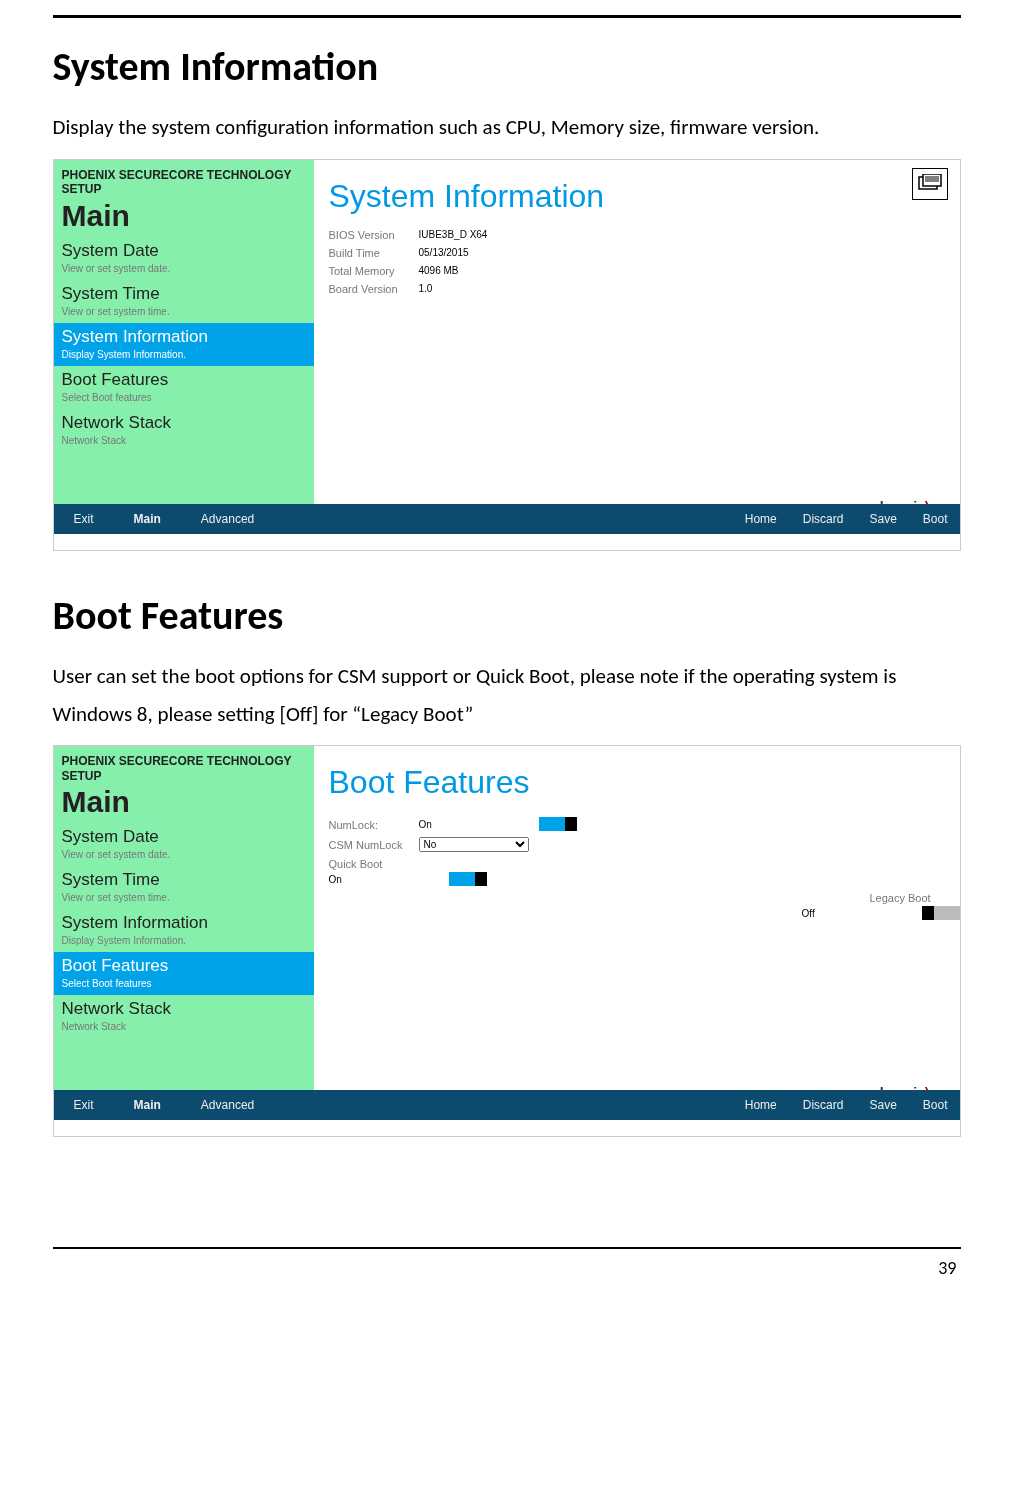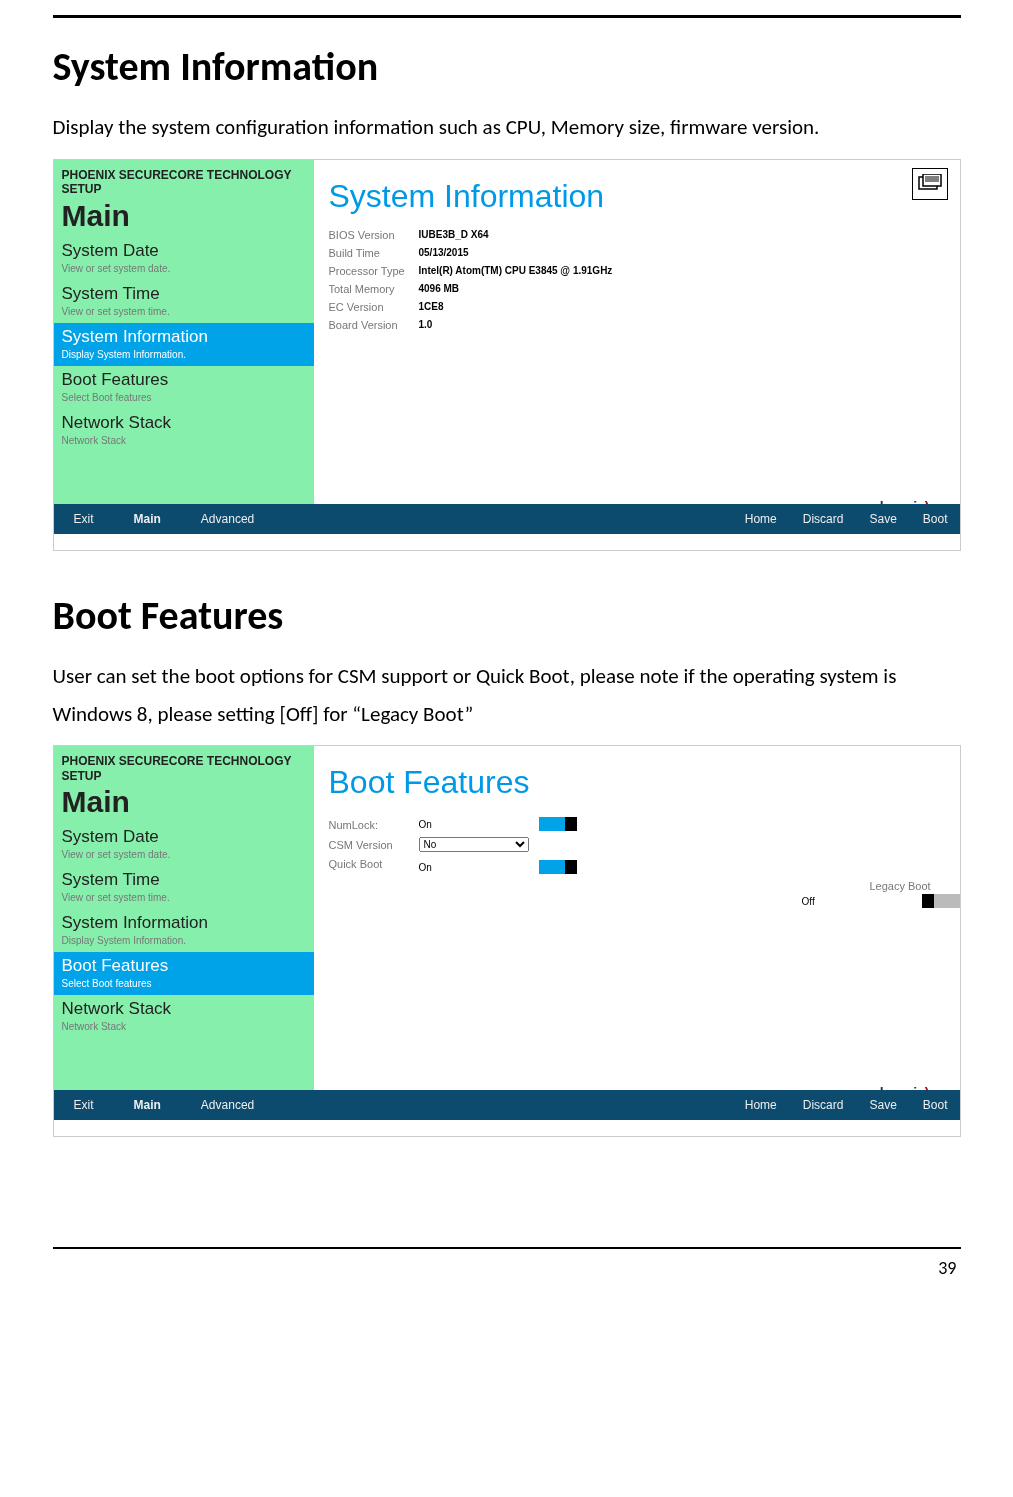--- a/index.html
+++ b/index.html
@@ -14,21 +14,21 @@
 .sb-item{padding:4px 8px 6px 8px}
 .sb-item .t{font:400 17px Arial;color:#222}
 .sb-item .d{font:400 10px Arial;color:#777;margin-top:2px}
 .sb-item.sel{background:#00a2e8}
 .sb-item.sel .t,.sb-item.sel .d{color:#fff}
 .content{position:absolute;left:275px;right:0;top:0;height:355px}
 .c-title{font:300 32px Arial;color:#0099e5;padding:18px 0 8px 0}
 .row{display:flex;align-items:center;font:400 11px Arial;color:#777;margin:6px 0}
 .row .lab{width:90px}
 .row .val{color:#000;font-size:10px}
-.row .val.bold{font-weight:700}
+.row .val.bold{font-weight:400}
 .toggle{display:inline-block;width:38px;height:14px;background:#00a2e8;position:relative;vertical-align:middle;margin-left:40px}
 .toggle .knob{position:absolute;right:0;top:0;width:12px;height:14px;background:#000}
 .toggle.off{background:#bbb}
 .toggle.off .knob{left:0;right:auto}
 .sel{font:400 11px Arial}
 .logo{position:absolute;right:30px;bottom:0;font:700 14px Arial;color:#333}
 .logo .arc{color:#c00;font-weight:700}
 .botbar{position:absolute;left:0;right:0;bottom:16px;height:30px;background:#0c4a6e;display:flex;align-items:center;color:#eee;font:400 12px Arial}
 .botbar .l{display:flex;gap:40px;padding-left:20px}
 .botbar .l .main{font-weight:700}
@@ -86,30 +86,22 @@
       <div class="c-title">System Information</div>
       <div class="row">
           <span class="lab">BIOS Version</span>
           <span class="val bold">IUBE3B_D X64</span>
         </div>
       <div class="row">
           <span class="lab">Build Time</span>
           <span class="val bold">05/13/2015</span>
         </div>
       <div class="row">
-          <span class="lab">Processor Type</span>
-          <span class="val bold">Intel(R) Atom(TM) CPU E3845 @ 1.91GHz</span>
-        </div>
-      <div class="row">
           <span class="lab">Total Memory</span>
           <span class="val bold">4096 MB</span>
-        </div>
-      <div class="row">
-          <span class="lab">EC Version</span>
-          <span class="val bold">1CE8</span>
         </div>
       <div class="row">
           <span class="lab">Board Version</span>
           <span class="val bold">1.0</span>
         </div>
       <div class="logo"><span>phoenix</span><span class="arc">)</span></div>
     </div>
     <div class="botbar">
       <div class="l">
         <span>Exit</span>
@@ -158,24 +150,24 @@
       <div class="row" style="flex-direction:row;align-items:flex-end">
         <span class="lab">NumLock:</span>
         <div style="display:flex;align-items:center;margin-top:2px">
           <span class="val" style="width:80px">On</span>
           <span class="toggle">
               <span class="knob"></span>
             </span>
         </div>
       </div>
       <div class="row">
-        <span class="lab">CSM Version</span>
+        <span class="lab">CSM NumLock</span>
         <select><option>No</option></select>
       </div>
-      <div class="row" style="flex-direction:row;align-items:flex-start">
+      <div class="row" style="flex-direction:column;align-items:flex-start">
         <span class="lab">Quick Boot</span>
         <div style="display:flex;align-items:center;margin-top:2px">
           <span class="val" style="width:80px">On</span>
           <span class="toggle">
               <span class="knob"></span>
             </span>
         </div>
       </div>
       <div class="row" style="flex-direction:column;align-items:flex-end">
         <span class="lab">Legacy Boot</span>

